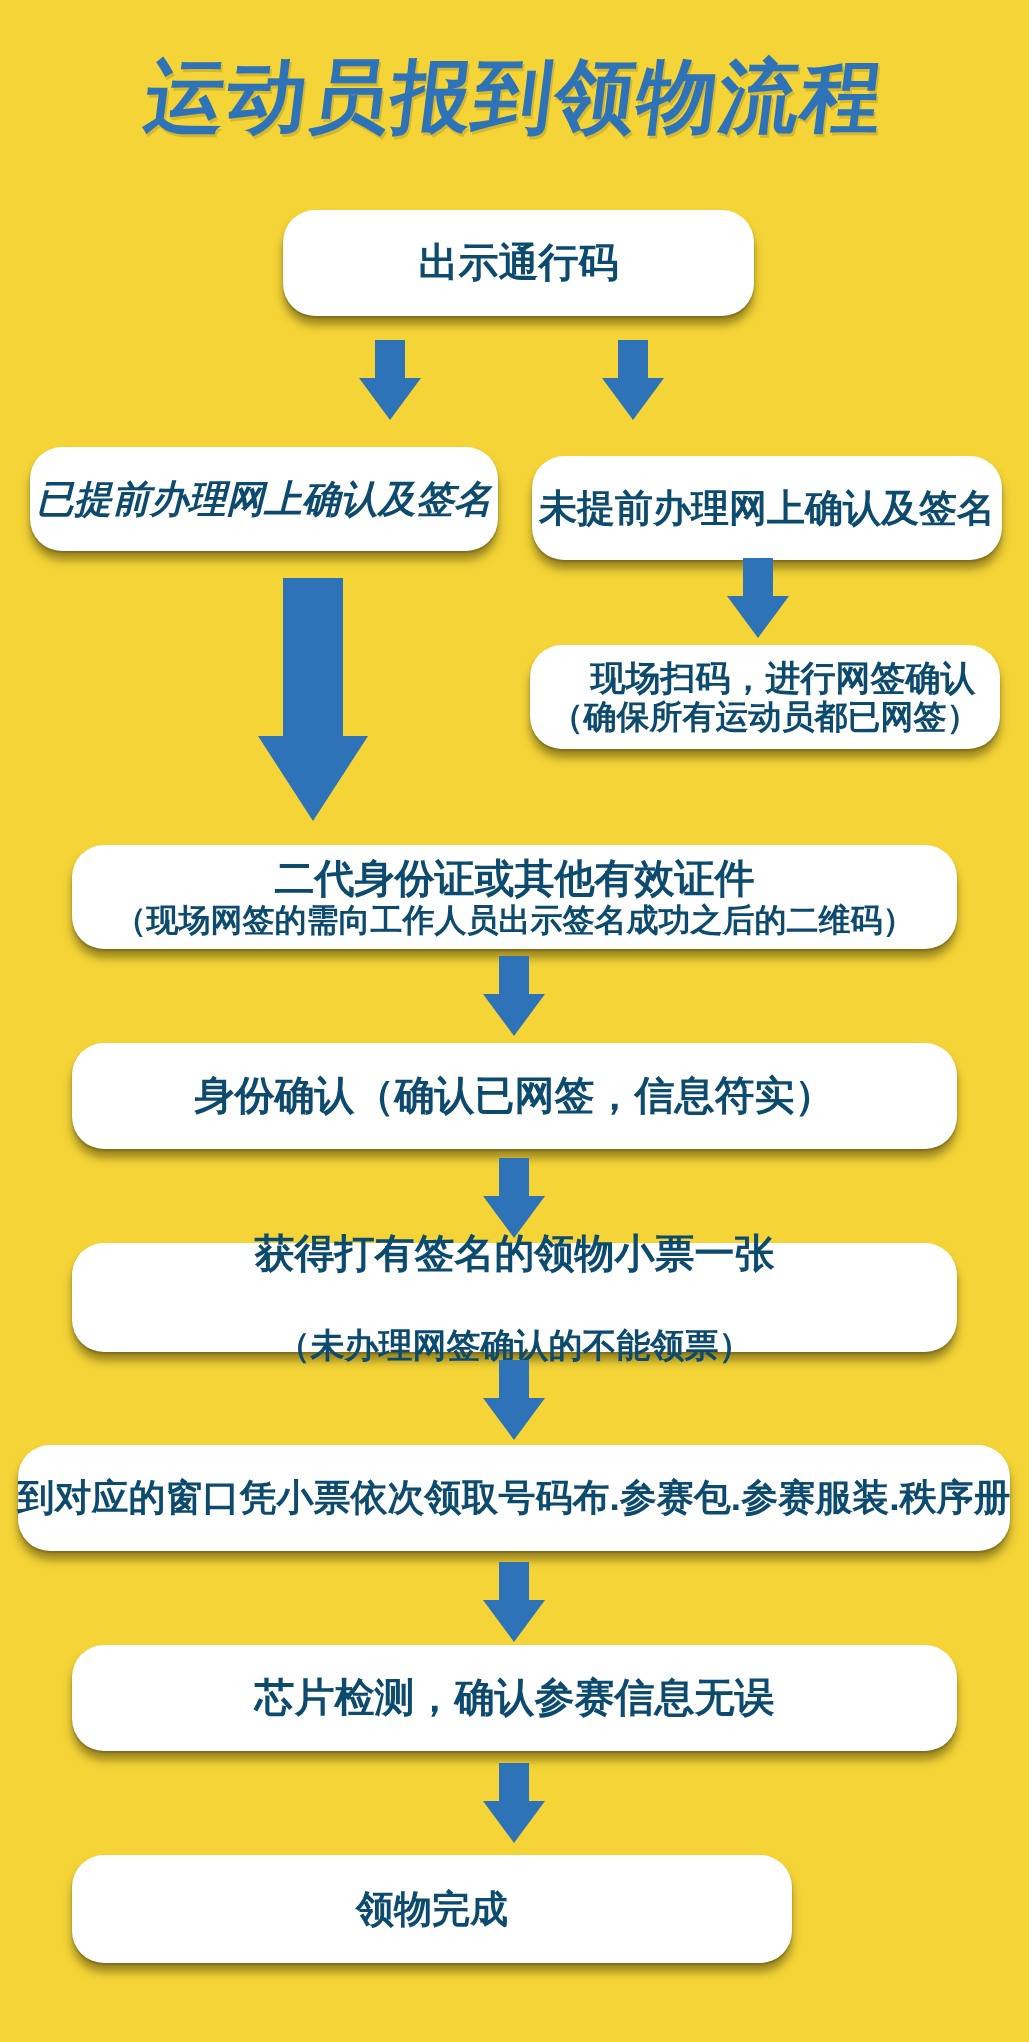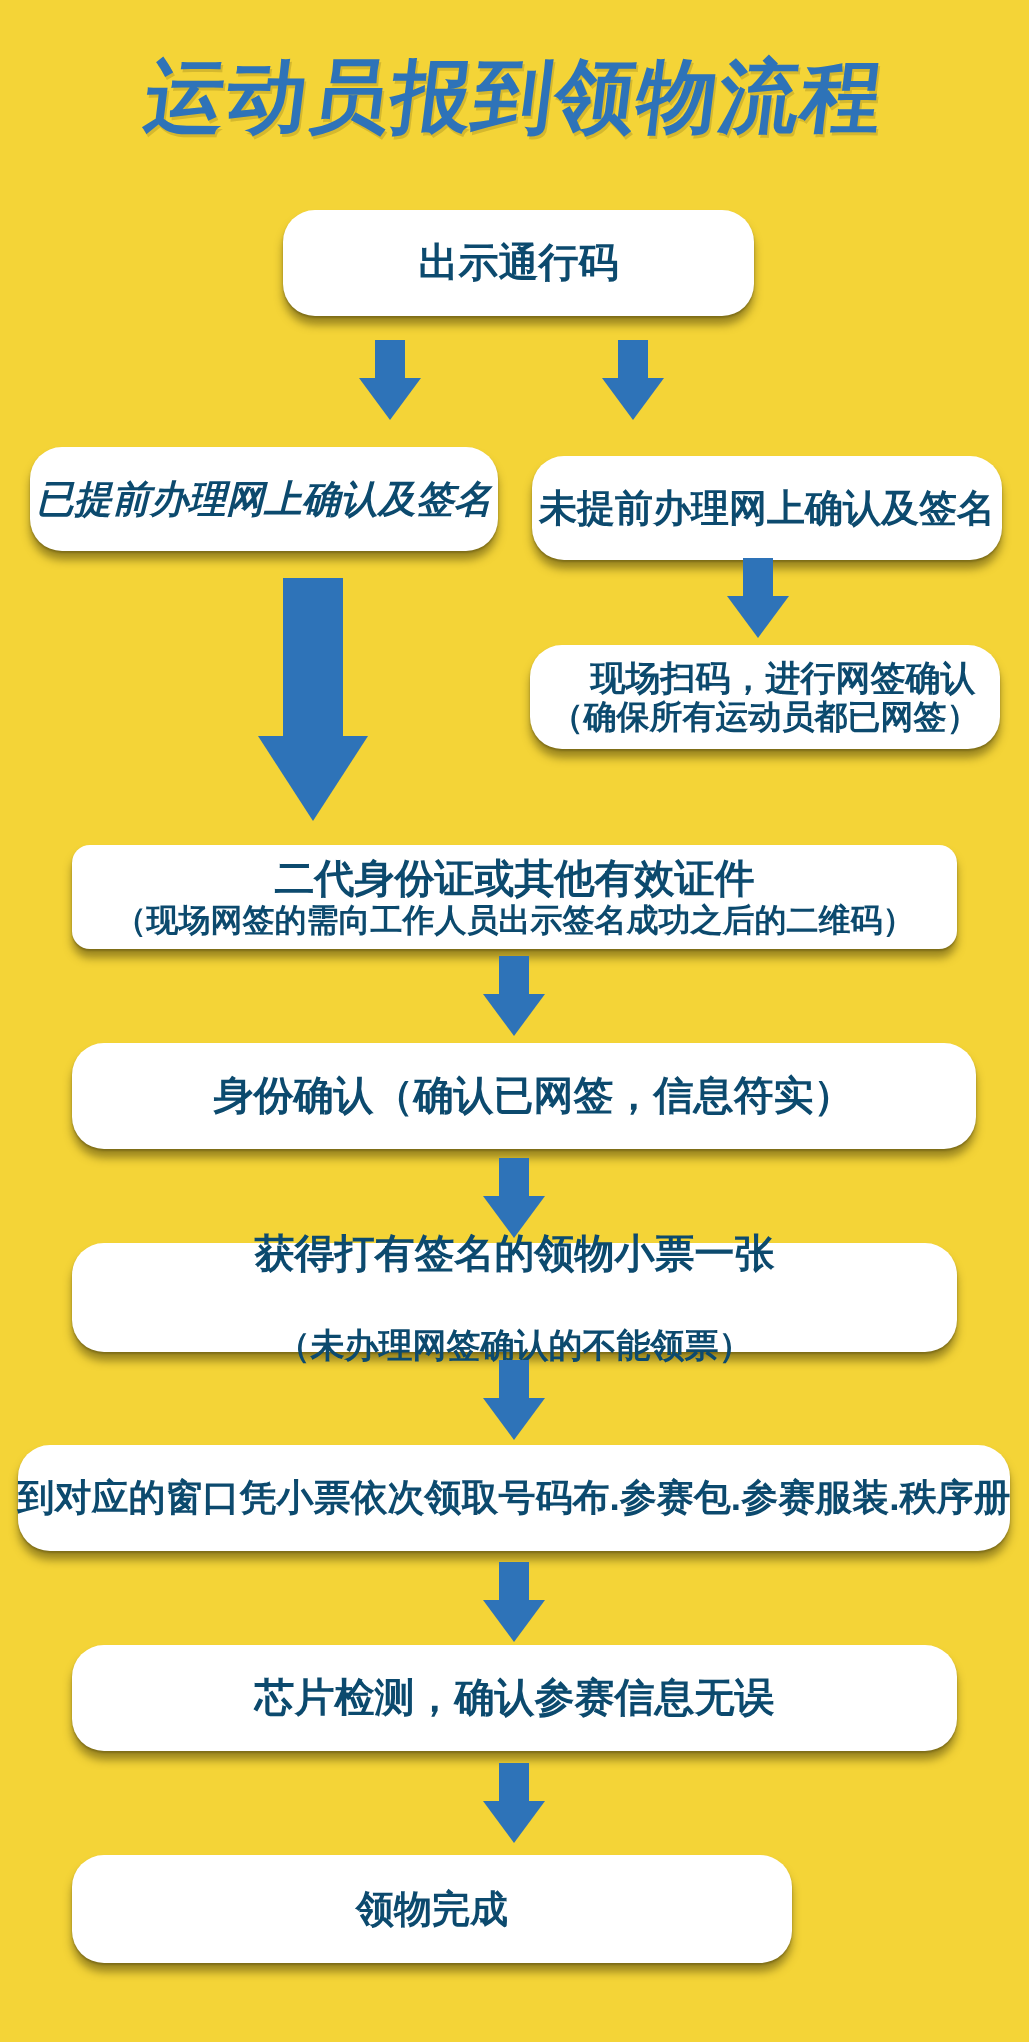--- a/index.html
+++ b/index.html
@@ -21,23 +21,23 @@
     display:flex;flex-direction:column;align-items:center;justify-content:center;
     color:#0c4a6e;font-weight:700;text-align:center;line-height:1.18;
   }
   .box .l{white-space:nowrap;}
   
   .n-start{left:283px;top:210px;width:471px;height:106px;font-size:40px;}
   .n-bleft{left:30px;top:447px;width:468px;height:104px;font-size:38px;font-style:italic;}
   .n-bright{left:532px;top:447px;width:470px;height:104px;font-size:38px;margin-top:9px;}
   .n-scan{left:530px;top:645px;width:470px;height:104px;}
   .n-scan .l1{font-size:35px;margin-left:36px;} .n-scan .l2{font-size:33px;}
-  .n-id{left:72px;top:845px;width:885px;height:104px;border-radius:18px;}
+  .n-id{left:72px;top:845px;width:885px;height:104px;}
   .n-id .l1{font-size:40px;} .n-id .l2{font-size:32px;}
-  .n-identity{left:72px;top:1043px;width:885px;height:106px;font-size:40px;padding-left:19px;}
+  .n-identity{left:72px;top:1043px;width:885px;height:106px;font-size:40px;}
   .n-ticket{left:72px;top:1243px;width:885px;height:109px;gap:48px;}
   .n-ticket .l1{font-size:40px;} .n-ticket .l2{font-size:34px;}
   .n-window{left:18px;top:1445px;width:992px;height:106px;font-size:37px;}
   .n-chip{left:72px;top:1645px;width:885px;height:106px;font-size:40px;}
   .n-done{left:72px;top:1855px;width:720px;height:108px;font-size:38px;}
   
   .arrow{position:absolute;display:flex;flex-direction:column;align-items:center;}
   .arrow .shaft{width:30px;height:38px;background:var(--accent,#2E73B8);}
   .arrow .head{width:0;height:0;
     border-left:31px solid transparent;border-right:31px solid transparent;

